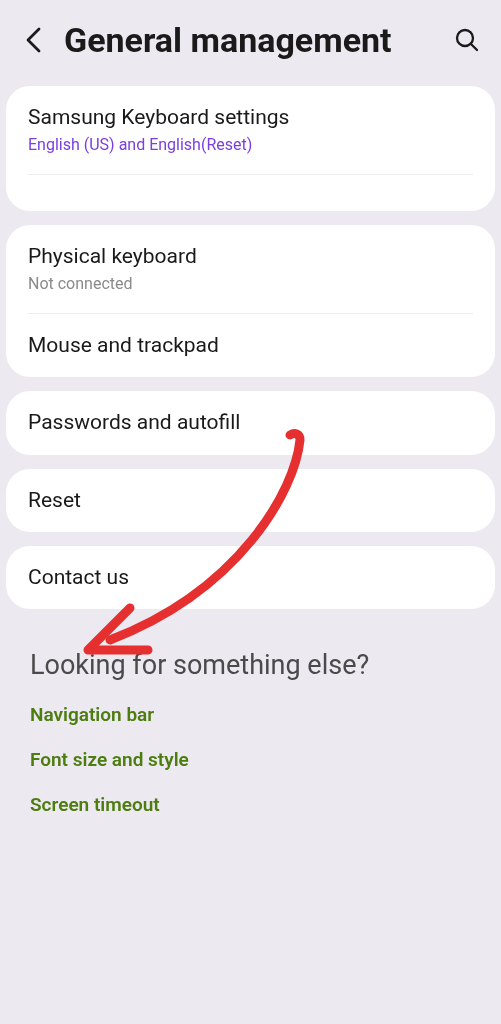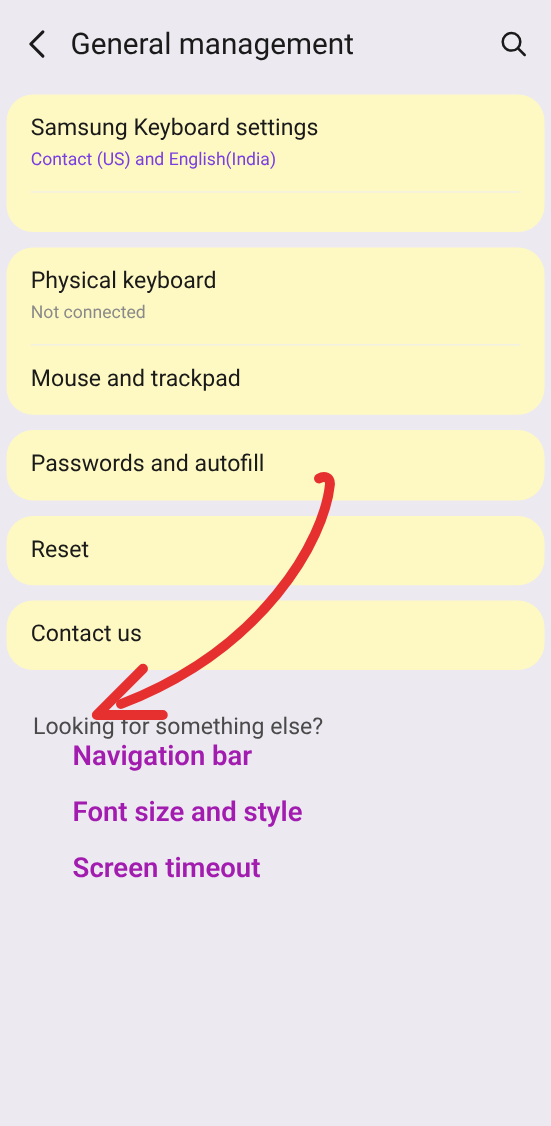--- a/index.html
+++ b/index.html
@@ -17,32 +17,32 @@
     padding: 16px 18px 8px 18px;
     height: 72px;
   }
   .back-btn {
     width: 32px; height: 32px;
     display: flex; align-items: center; justify-content: center;
     margin-right: 14px;
     cursor: pointer;
   }
   .header-title {
-    font-size: 27px;
-    font-weight: 400;
+    font-size: 34px;
+    font-weight: 700;
     flex: 1;
   }
   .search-btn {
     width: 32px; height: 32px;
     display: flex; align-items: center; justify-content: center;
     cursor: pointer;
   }
 
   .card {
-    background: #fef9c3;
+    background: #ffffff;
     border-radius: 24px;
     margin: 14px 6px;
     overflow: hidden;
   }
   .item {
     padding: 18px 22px;
     cursor: pointer;
   }
   .item-title {
     font-size: 21px;
@@ -60,30 +60,30 @@
     height: 1px;
     background: #eee;
     margin: 0 22px;
   }
 
   .footer-section {
     margin: 30px 6px 0 6px;
     padding: 10px 24px 0 24px;
   }
   .footer-heading {
-    font-size: 21px;
+    font-size: 27px;
     color: #4a4a4a;
+    margin-bottom: 22px;
   }
   .footer-link {
-    font-size: 25px;
+    font-size: 19px;
     font-weight: 600;
-    color: #a21caf;
+    color: #4d7c0f;
     margin-bottom: 22px;
     cursor: pointer;
-    margin-left: 36px;
   }
 
   
   .arrow-overlay {
     position: absolute;
     left: 0; top: 0;
     width: 501px; height: 1024px;
     pointer-events: none;
   }
 </style>
@@ -101,21 +101,21 @@
     <svg width="26" height="26" viewBox="0 0 26 26" fill="none">
       <circle cx="11" cy="11" r="8" stroke="#1a1a1a" stroke-width="2.3"></circle>
       <line x1="17.2" y1="17.2" x2="23" y2="23" stroke="#1a1a1a" stroke-width="2.3" stroke-linecap="round"></line>
     </svg>
   </div>
 </div>
 
 <div class="card">
   <div class="item">
     <div class="item-title">Samsung Keyboard settings</div>
-    <div class="item-sub accent">Contact (US) and English(India)</div>
+    <div class="item-sub accent">English (US) and English(Reset)</div>
   </div>
   <div class="divider"></div>
   <div class="item">
   </div>
 </div>
 
 <div class="card">
   <div class="item">
     <div class="item-title">Physical keyboard</div>
     <div class="item-sub">Not connected</div>

